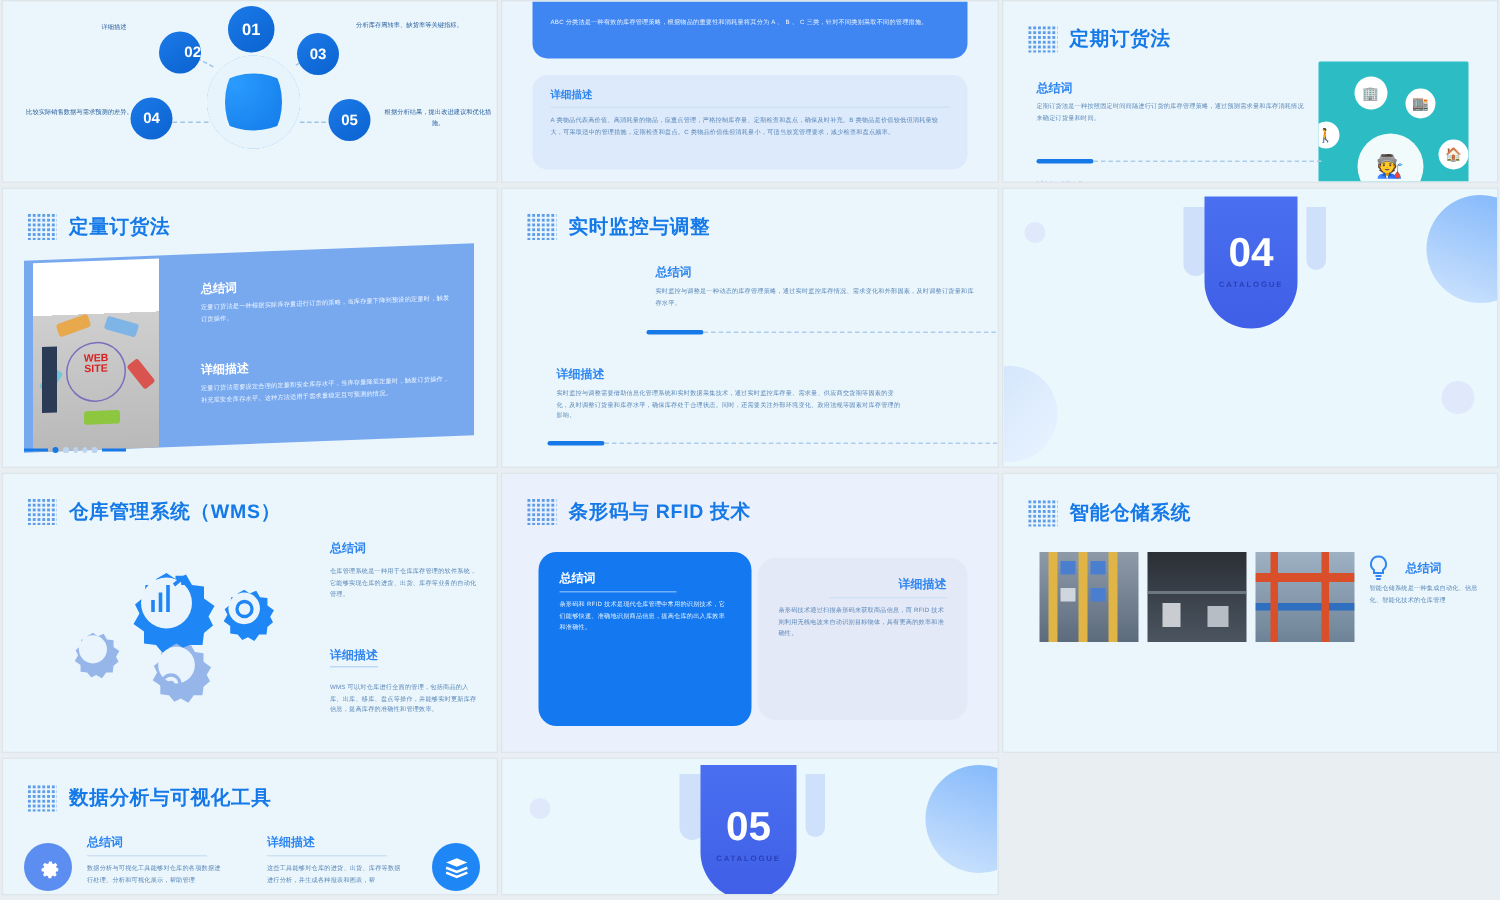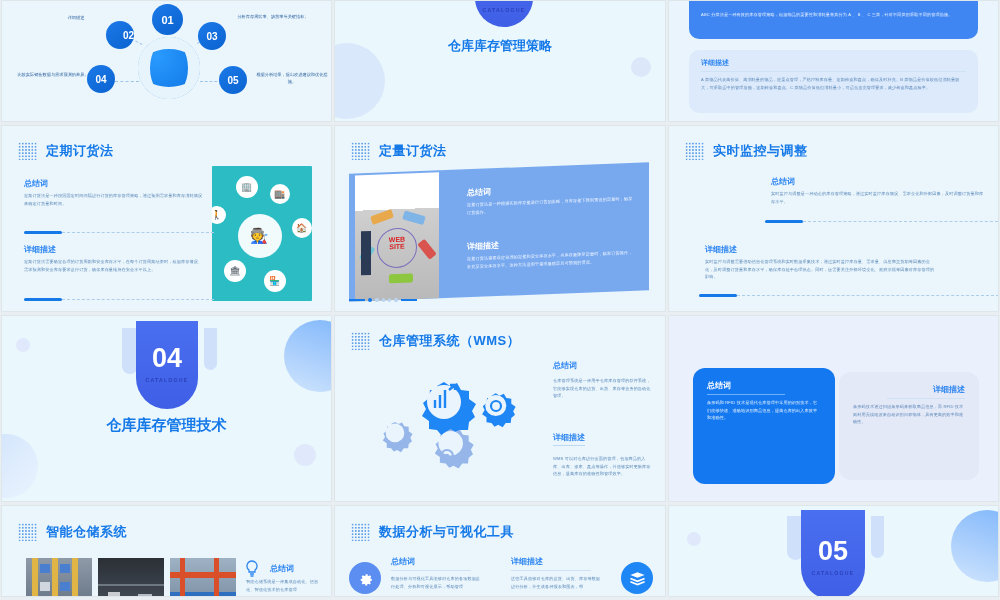--- a/index.html
+++ b/index.html
@@ -181,30 +181,20 @@
           <span>05</span>
         </div>
 
       <div class="cap cap-a">详细描述</div>
       <div class="cap cap-b">分析库存周转率、缺货率等关键指标。</div>
       <div class="cap cap-c">比较实际销售数据与需求预测的差异。</div>
       <div class="cap cap-d">根据分析结果，提出改进建议和优化措施。</div>
     </div>
   </div>
 
-  <div class="slide" style="background:#eaf7fd;">
-    <div class="slide-inner" style="background:#eaf7fd;">
-      <div class="blob" style="left:-26px; top:42px; width:76px; height:76px; background:#d9e8fb;"></div>
-      <div class="blob" style="left:296px; top:56px; width:20px; height:20px; background:#dde7fa;"></div>
-      <div class="cat-pill" style="left:140px; top:-56px; width:58px; height:82px;">
-        <div class="cat-sub" style="font-size:5.2px; margin-top:62px;">CATALOGUE</div>
-      </div>
-      <div class="cat-title" style="top:36px; font-size:13px;">仓库库存管理策略</div>
-    </div>
-  </div>
 
   <div class="slide">
     <div class="slide-inner" style="background:#e9f4fd;">
       <div class="card-blue" style="left:20px; top:-38px; right:20px; height:76px;">
         <div class="body-txt" style="color:#eaf3ff; margin-top:40px;">ABC 分类法是一种有效的库存管理策略，根据物品的重要性和消耗量将其分为 A 、 B 、 C 三类，针对不同类别采取不同的管理措施。</div>
       </div>
       <div class="card-lite" style="left:20px; top:49px; right:20px; height:63px;">
         <div class="sec-lbl" style="font-size:7px;">详细描述</div>
         <div class="rule"></div>
         <div class="body-txt">A 类物品代表高价值、高消耗量的物品，应重点管理，严格控制库存量、定期检查和盘点，确保及时补充。B 类物品是价值较低但消耗量较大，可采取适中的管理措施，定期检查和盘点。C 类物品价值低但消耗量小，可适当放宽管理要求，减少检查和盘点频率。</div>
@@ -337,21 +327,20 @@
       <div class="blob" style="left:282px; top:4px; width:72px; height:72px; background:linear-gradient(200deg,#7fb6fb,#cfe4fd);"></div>
       <div class="blob" style="left:292px; top:128px; width:22px; height:22px; background:#dfe9fb;"></div>
 
       <div style="position:absolute; left:120px; top:12px; width:16px; height:46px; border-radius:0 0 9px 9px; background:#cfe0fb;"></div>
       <div style="position:absolute; left:202px; top:12px; width:13px; height:42px; border-radius:0 0 7px 7px; background:#cfe0fb;"></div>
 
       <div class="cat-pill" style="left:134px; top:5px; width:62px; height:88px;">
         <div class="cat-num" style="font-size:27px; margin-top:22px;">04</div>
         <div class="cat-sub" style="font-size:5.2px; margin-top:3px;">CATALOGUE</div>
       </div>
-      <div class="cat-title" style="top:100px; font-size:15px;">仓库库存管理技术</div>
     </div>
   </div>
 
   <div class="slide">
     <div class="slide-inner">
       <div class="hdr" style="top:16px;align-items:center;">
         <div class="dots"></div>
         <div class="hdr-title">仓库管理系统（WMS）</div>
       </div>
 
@@ -389,20 +378,24 @@
       </div>
       <div style="position:absolute; left:218px; top:110px; width:100px;">
         <div class="sec-lbl u">详细描述</div>
         <div class="body-txt" style="margin-top:6px;">WMS 可以对仓库进行全面的管理，包括商品的入库、出库、移库、盘点等操作，并能够实时更新库存信息，提高库存的准确性和管理效率。</div>
       </div>
     </div>
   </div>
 
   <div class="slide">
     <div class="slide-inner" style="background:#eaf1fd;">
+      <div class="hdr" style="top:16px;">
+        <div class="dots"></div>
+        <div class="hdr-title">条形码与 RFID 技术</div>
+      </div>
 
       <div class="vs-left" style="left:24px; top:52px; width:142px; height:116px;">
         <div class="sec-lbl" style="color:#fff;">总结词</div>
         <div class="rule" style="background:#6fb0fb; width:78px;"></div>
         <div class="body-txt" style="color:#e6f1ff;">条形码和 RFID 技术是现代仓库管理中常用的识别技术，它们能够快速、准确地识别商品信息，提高仓库的出入库效率和准确性。</div>
       </div>
 
       <div class="vs-right" style="left:170px; top:56px; width:140px; height:108px;">
         <div class="sec-lbl" style="text-align:right;">详细描述</div>
         <div class="rule" style="width:78px; margin-left:auto;"></div>

